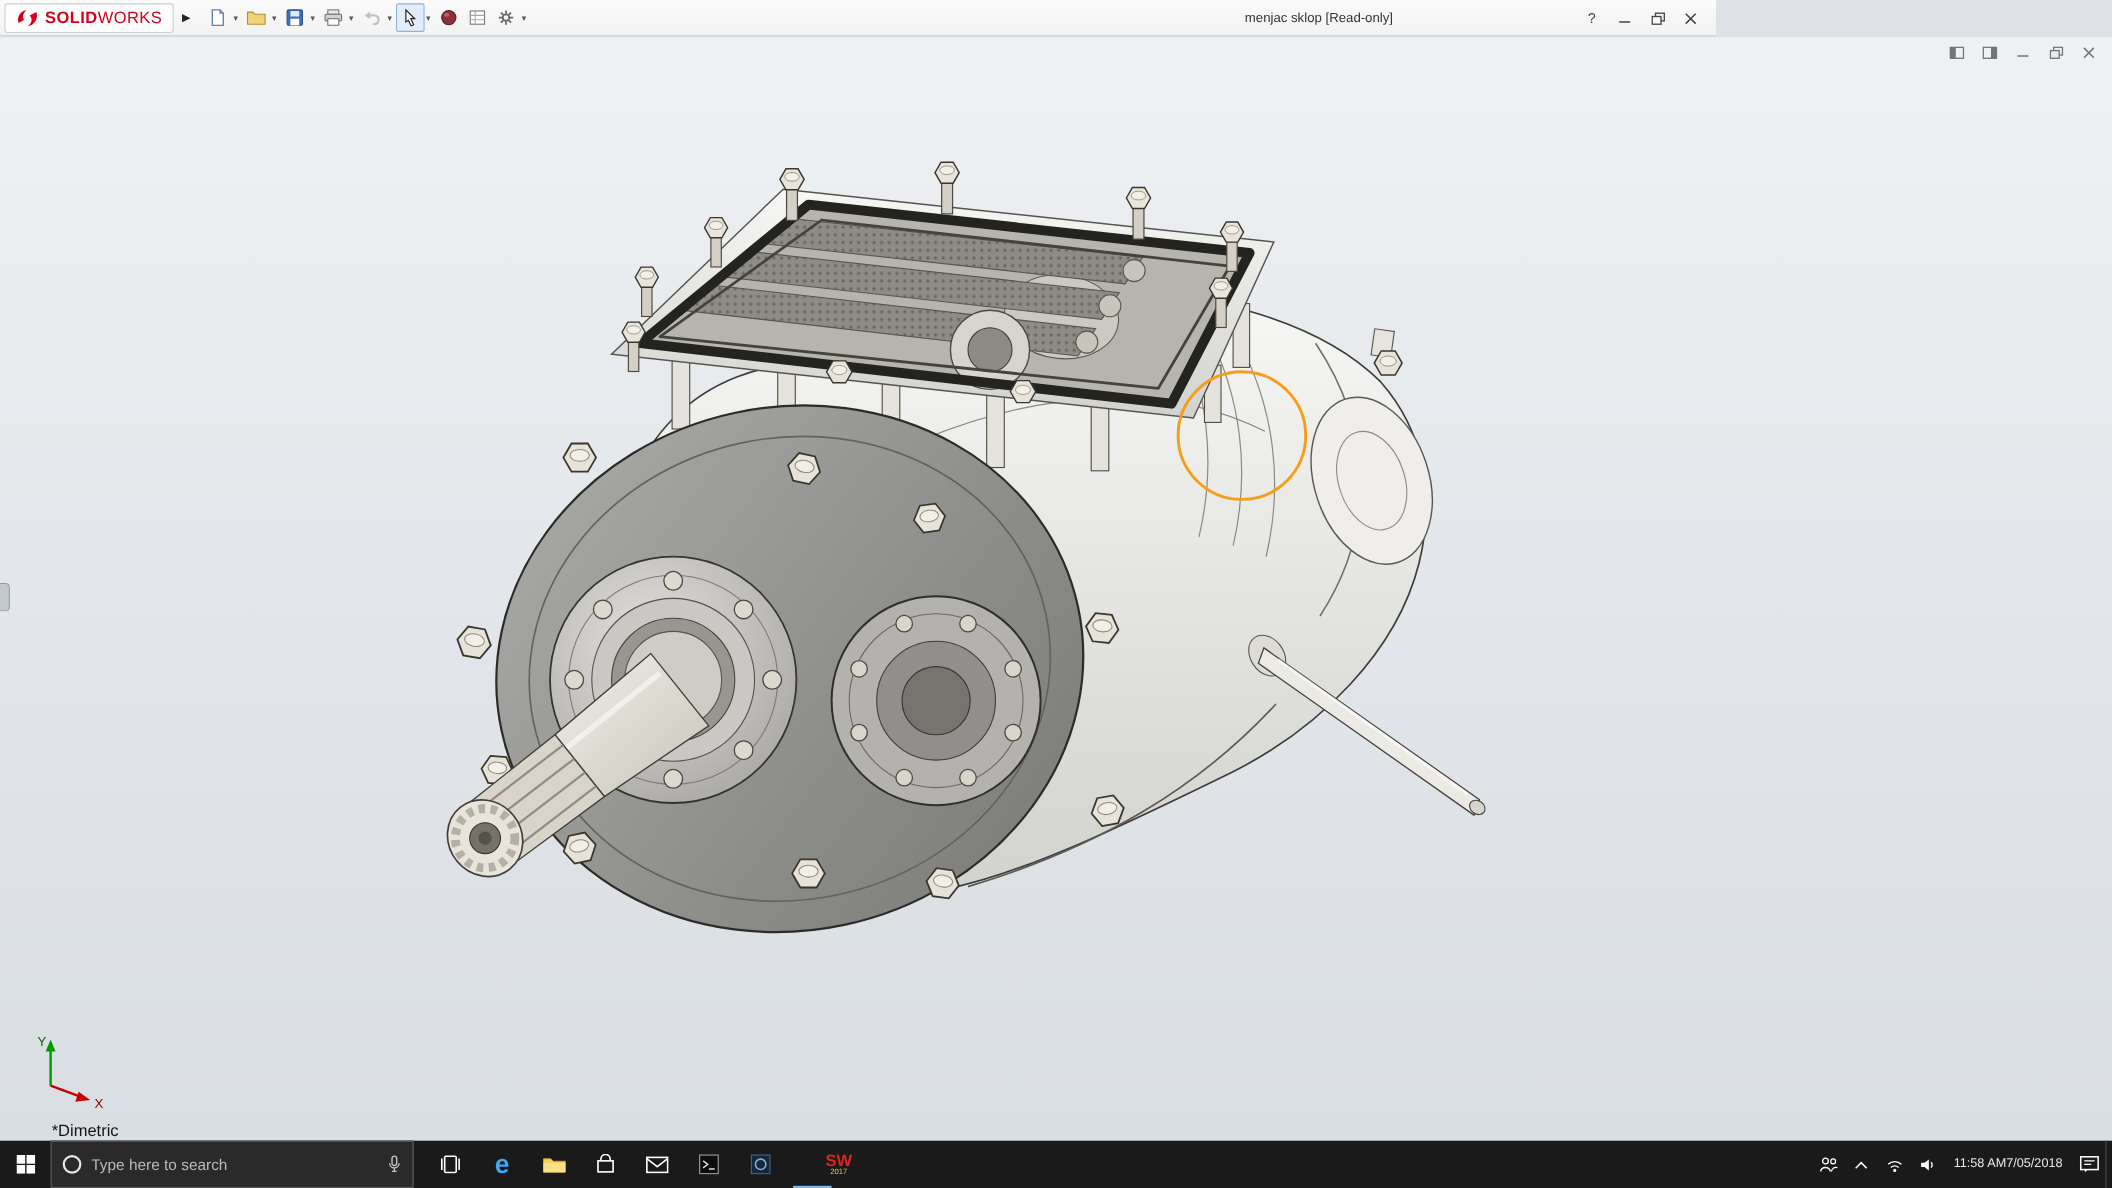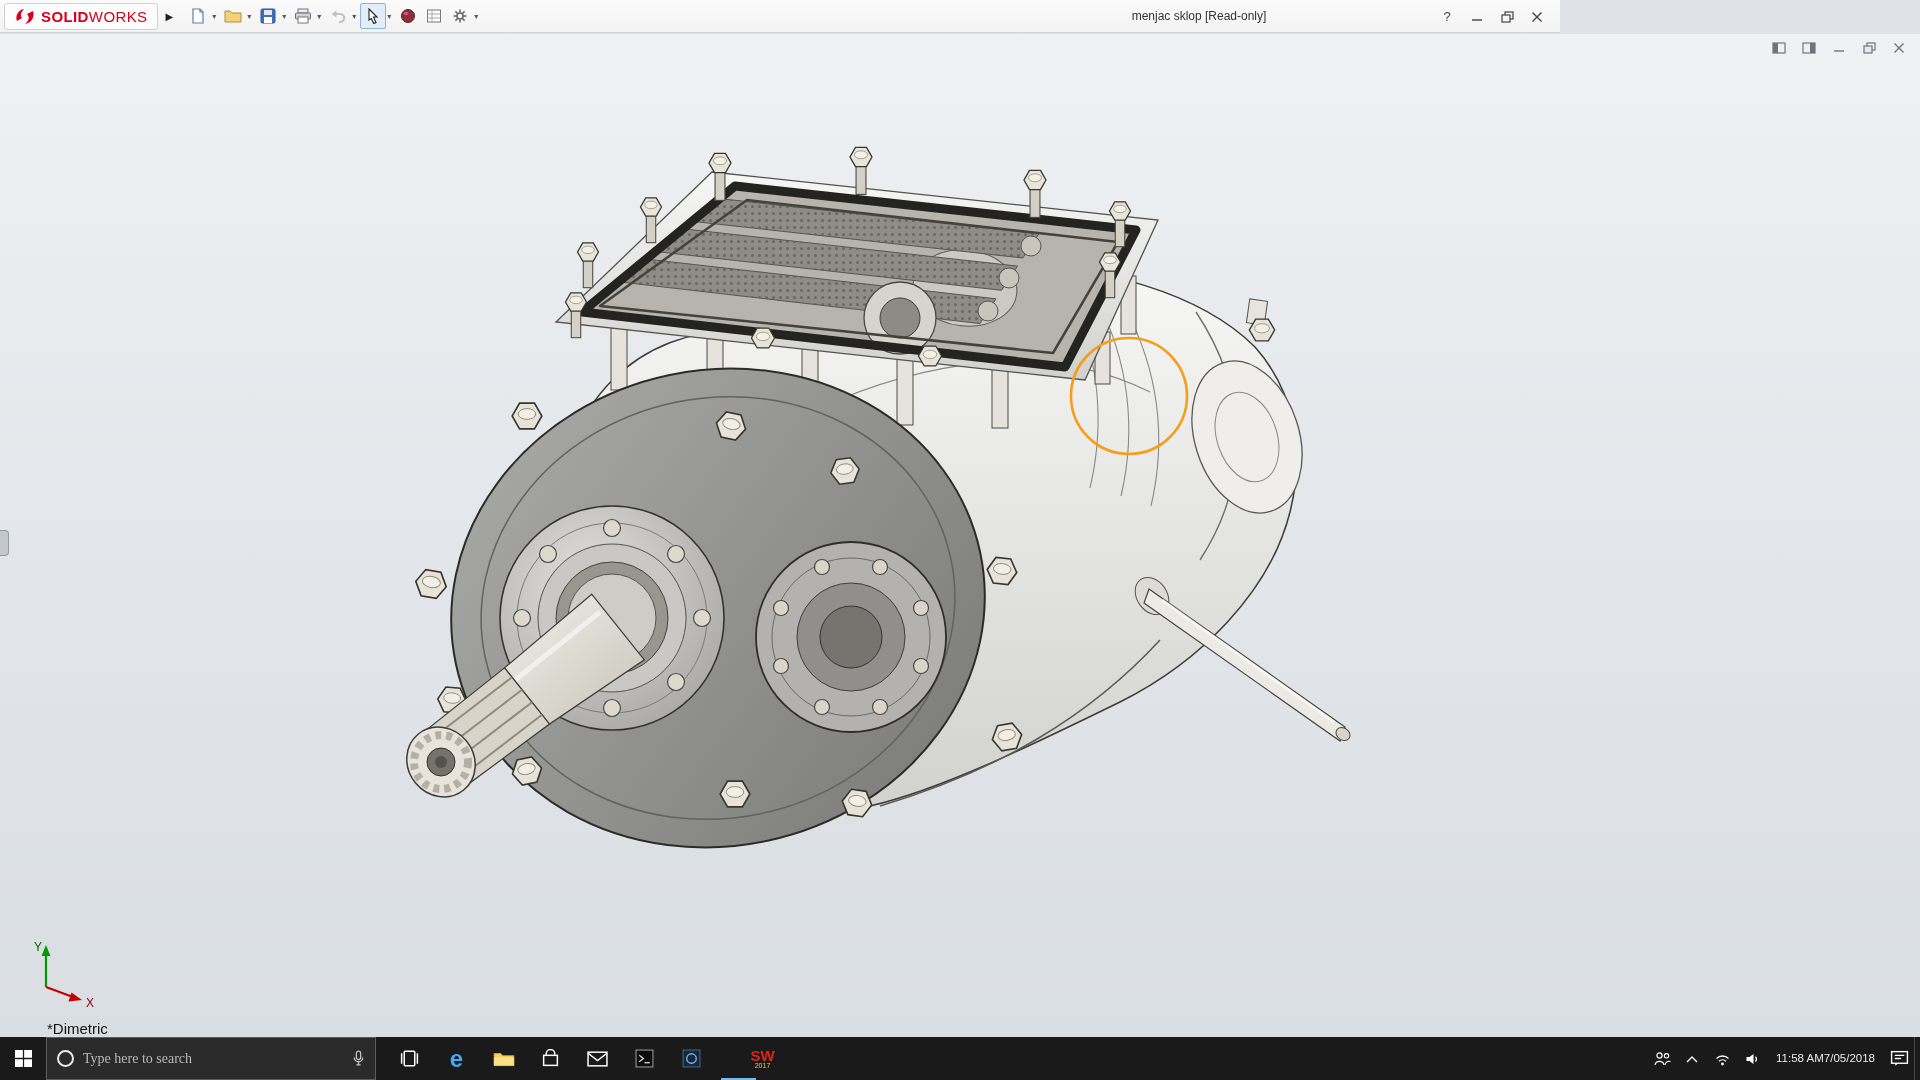--- a/index.html
+++ b/index.html
@@ -40,21 +40,21 @@
 
   
   .taskbar { position:absolute; left:0; bottom:0; width:1920px; height:43px; background:#1a1a1a;
     display:flex; align-items:stretch; color:#e8e8e8; z-index:40; }
   .tb-btn { display:flex; align-items:center; justify-content:center; position:relative; }
   .start { width:46px; }
   .search { width:330px; display:flex; align-items:center; gap:9px; background:#2a2a2a;
     border:1px solid #5c5c5c; padding:0 10px; margin:0; }
   .cortana-ring { width:17px; height:17px; border:2px solid #e9e9e9; border-radius:50%; flex:0 0 auto; }
   .search input { flex:1; background:transparent; border:none; outline:none; color:#dcdcdc; font-size:14px;
-    font-family:Liberation Serif, serif; }
+    font-family:Liberation Sans, sans-serif; }
   .search input::placeholder { color:#b9b9b9; }
   .apps { display:flex; margin-left:10px; }
   .app { width:47px; }
   .sw-ico { position:relative; width:30px; height:30px; display:flex; flex-direction:column; align-items:center; justify-content:center;margin-left:48px; }
   .sw-ico .sw { color:#e2231a; font-weight:700; font-size:15px; line-height:13px; }
   .sw-ico .yr { color:#f4c04a; font-size:7px; line-height:7px; }
   .indicator { position:absolute; bottom:0; left:6px; right:6px; height:2px; background:#76b9ed; }
   .tray { margin-left:auto; display:flex; align-items:stretch; }
   .tray .tb-btn { width:30px; }
   .clock { display:flex; flex-direction:row; align-items:center; justify-content:flex-start; padding:0 9px;

